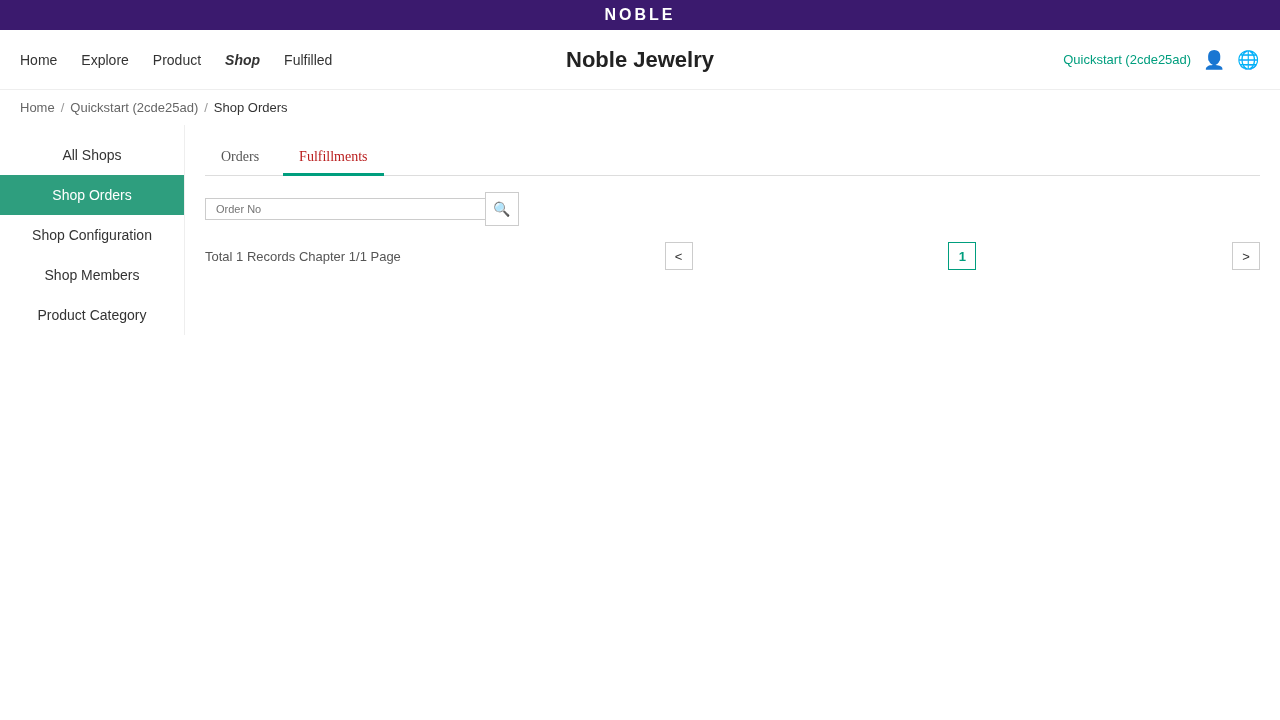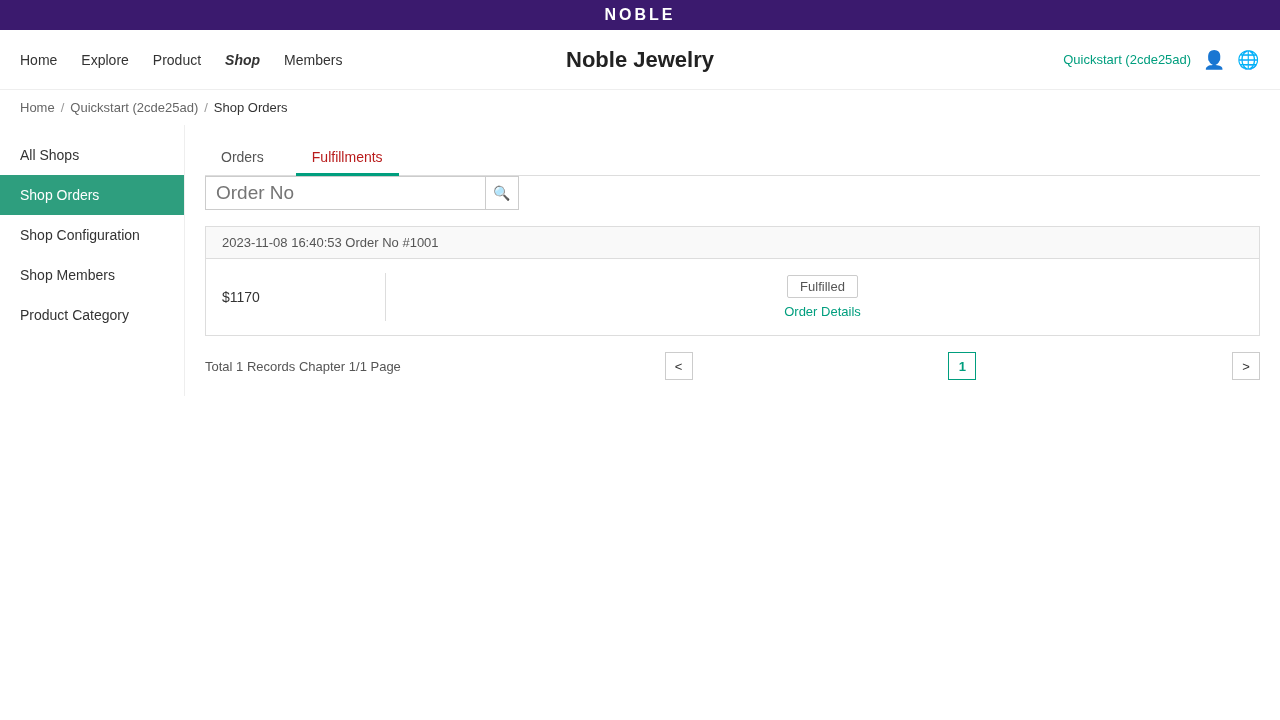--- a/index.html
+++ b/index.html
@@ -90,20 +90,21 @@
     .layout {
       display: flex;
     }
 
     
     .sidebar {
       width: 185px;
       flex-shrink: 0;
       border-right: 1px solid #eee;
       padding-top: 10px;
+      text-align: center;
     }
     .sidebar-item {
       padding: 12px 20px;
       font-size: 14px;
       color: #333;
       cursor: pointer;
     }
     .sidebar-item.active {
       background: #2e9e7e;
       color: #fff;
@@ -112,22 +113,24 @@
 
     
     .main-content {
       flex: 1;
       padding: 16px 20px;
     }
 
     
     .tabs {
       display: flex;
-      gap: 16px;
+      gap: 8px;
       border-bottom: 1px solid #ddd;
+      margin-bottom: 16px;
+      font-family: Liberation Serif, serif;
     }
     .tab {
       padding: 8px 16px;
       font-size: 14px;
       color: #555;
       cursor: pointer;
       border-bottom: 3px solid transparent;
       margin-bottom: -1px;
     }
     .tab.active {
@@ -137,25 +140,25 @@
     }
 
     
     .search-row {
       display: flex;
       align-items: center;
       margin-bottom: 16px;
     }
     .search-input {
       width: 280px;
-      height: 34px;
+      height: 22px;
       border: 1px solid #ccc;
       border-right: none;
       padding: 0 10px;
-      font-size: 19px;
+      font-size: 11px;
       outline: none;
     }
     .search-btn {
       width: 34px;
       height: 34px;
       border: 1px solid #ccc;
       background: #fff;
       cursor: pointer;
       display: flex;
       align-items: center;
@@ -251,21 +254,21 @@
 <div class="top-bar">
   <span class="top-bar-logo">NOBLE</span>
 </div>
 
 <div class="nav-bar">
   <nav class="nav-links">
     <a class="nav-link">Home</a>
     <a class="nav-link">Explore</a>
     <a class="nav-link">Product</a>
     <a class="nav-link active">Shop</a>
-    <a class="nav-link">Members</a>
+    <a class="nav-link">Fulfilled</a>
   </nav>
   <span class="nav-title">Noble Jewelry</span>
   <div class="nav-right">
     <span class="nav-quickstart">Quickstart (2cde25ad)</span>
     <span class="nav-icon">👤</span>
     <span class="nav-icon">🌐</span>
   </div>
 </div>
 
 <div class="breadcrumb">
@@ -291,30 +294,20 @@
     <div class="tabs">
       <div class="tab">Orders</div>
       <div class="tab active">Fulfillments</div>
     </div>
 
     <div class="search-row">
       <input class="search-input" type="text" placeholder="Order No" style="">
       <button class="search-btn">🔍</button>
     </div>
 
-    <div class="order-card">
-      <div class="order-header">2023-11-08 16:40:53 Order No #1001</div>
-      <div class="order-body">
-        <div class="order-amount">$1170</div>
-        <div class="order-status-area">
-          <span class="status-badge">Fulfilled</span>
-          <a class="order-details-link">Order Details</a>
-        </div>
-      </div>
-    </div>
 
     <div class="pagination-row">
       <span class="pagination-info">Total 1 Records Chapter 1/1 Page</span>
       <button class="page-btn">&lt;</button>
       <button class="page-btn active">1</button>
       <button class="page-btn">&gt;</button>
     </div>
 
   </div>
 </div>

